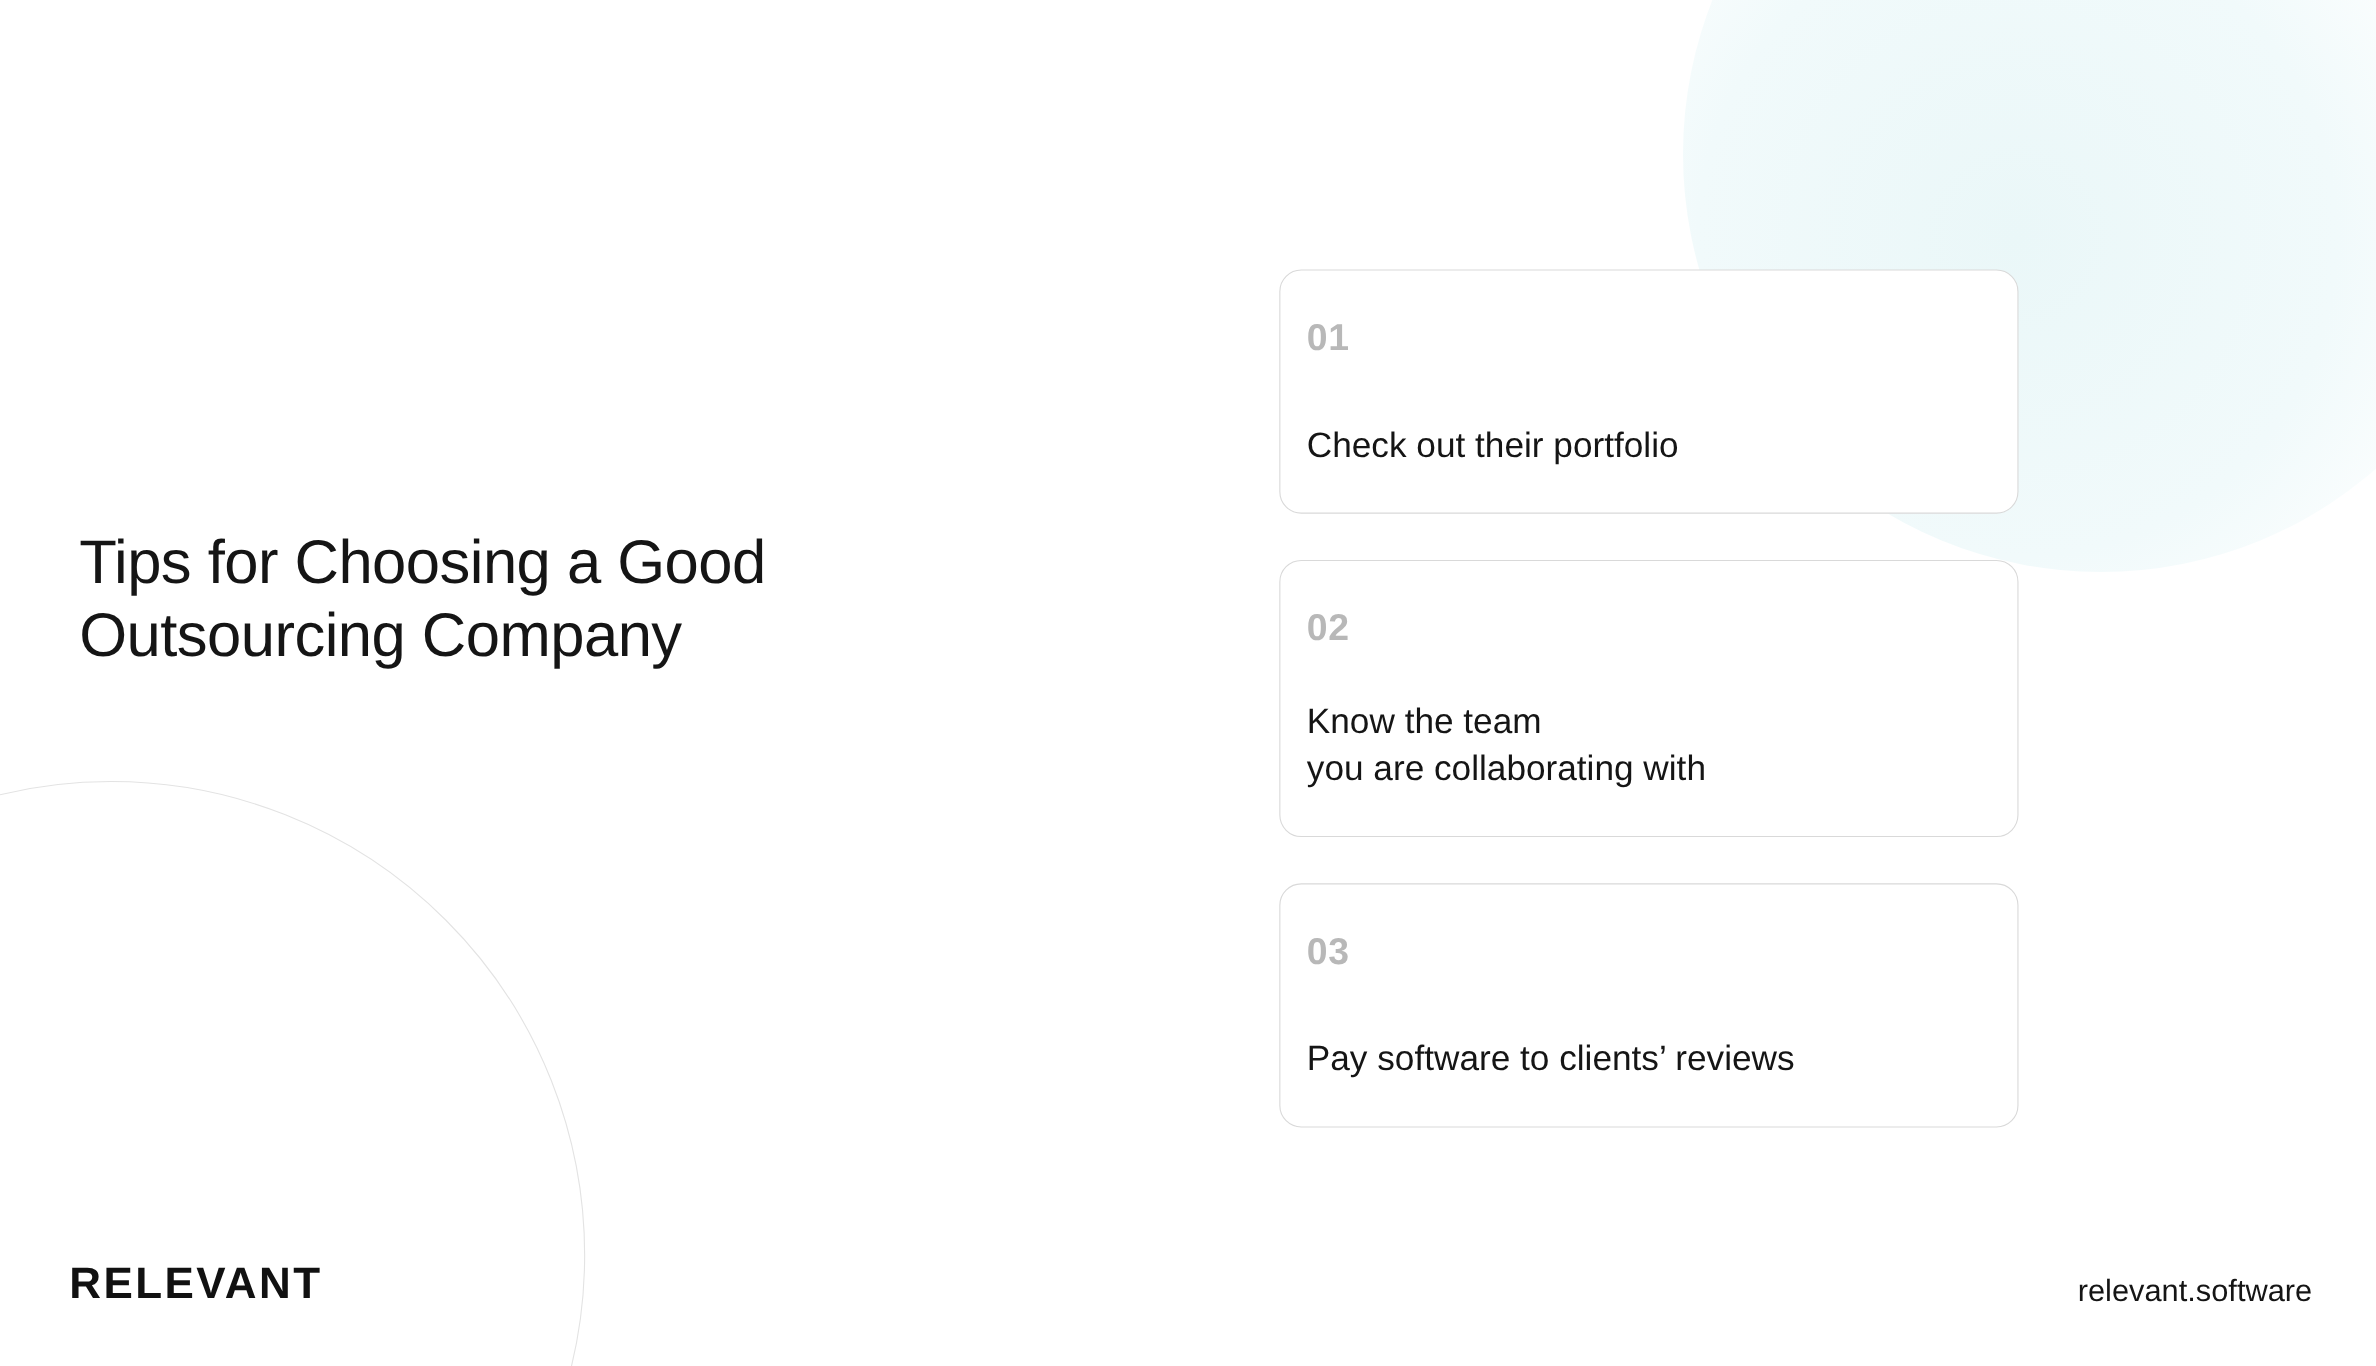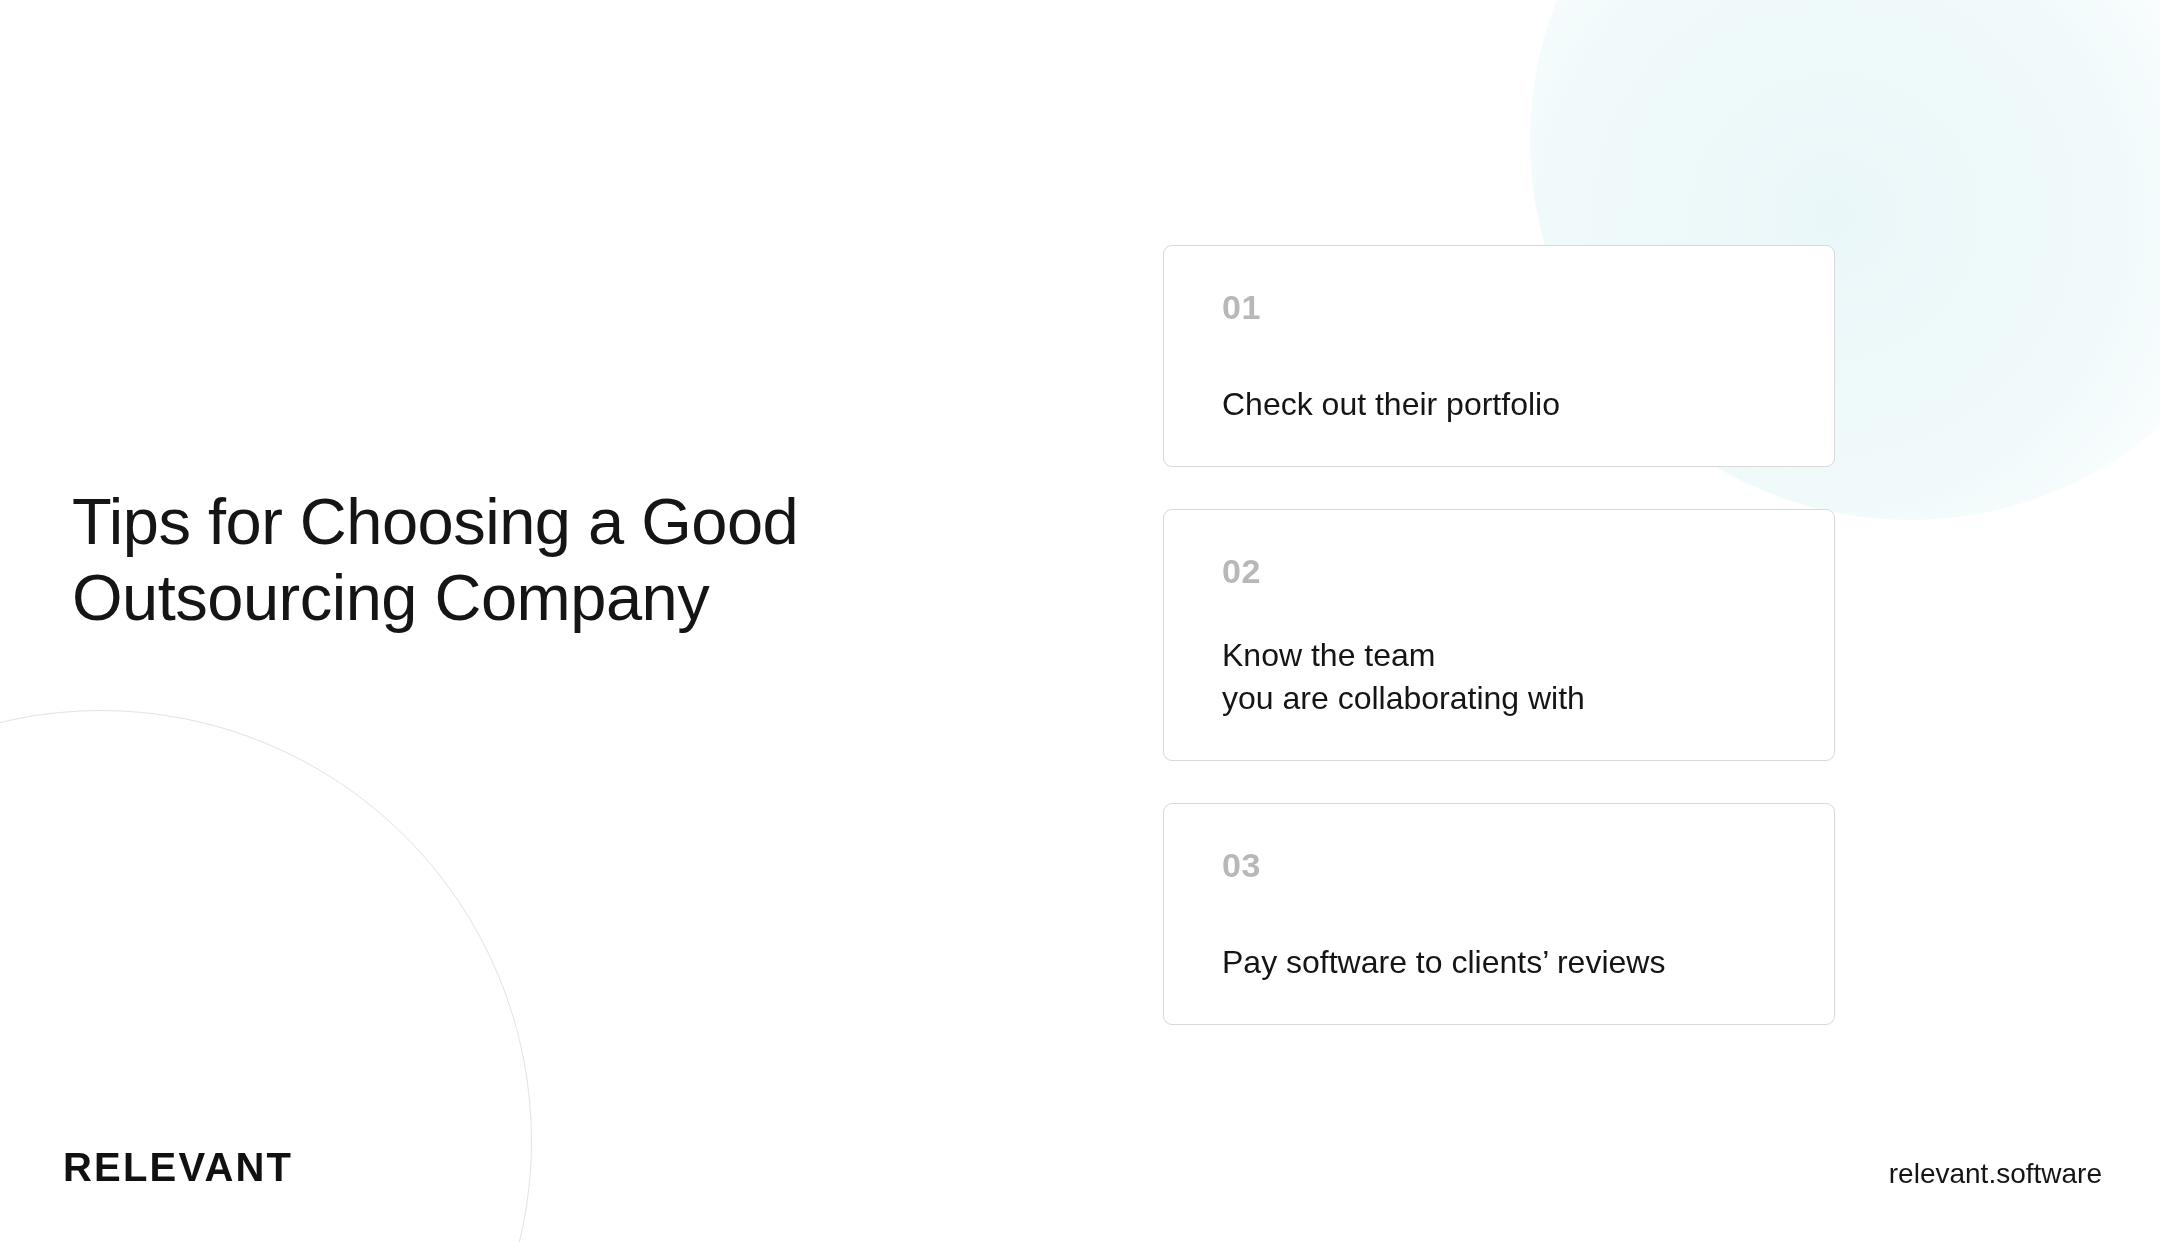--- a/index.html
+++ b/index.html
@@ -39,42 +39,42 @@
     border: 1.5px solid #e3e3e3;
     pointer-events: none;
   }
 
   
   .title {
     position: absolute;
     left: 72px;
     top: 440px;
     width: 930px;
-    font-size: 65px;
+    font-size: 56px;
     line-height: 1.18;
     font-weight: 400;
     color: #151515;
     letter-spacing: -0.5px;
   }
 
   
   .cards {
     position: absolute;
     left: 1163px;
     top: 245px;
     width: 672px;
     display: flex;
     flex-direction: column;
     gap: 42px;
   }
   .card {
     border: 1.5px solid #d9d9d9;
-    border-radius: 9px;
+    border-radius: 20px;
     background: #ffffff;
-    padding: 44px 42px 40px 58px;
+    padding: 44px 42px 40px 24px;
     box-sizing: border-box;
     min-height: 222px;
     display: flex;
     flex-direction: column;
     justify-content: space-between;
   }
   .card-num {
     font-size: 34px;
     font-weight: 700;
     color: #b8b8b8;

